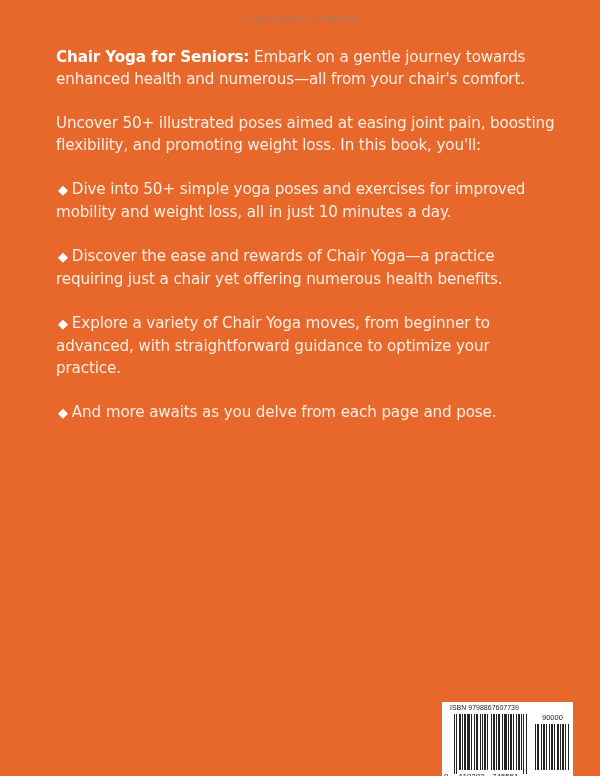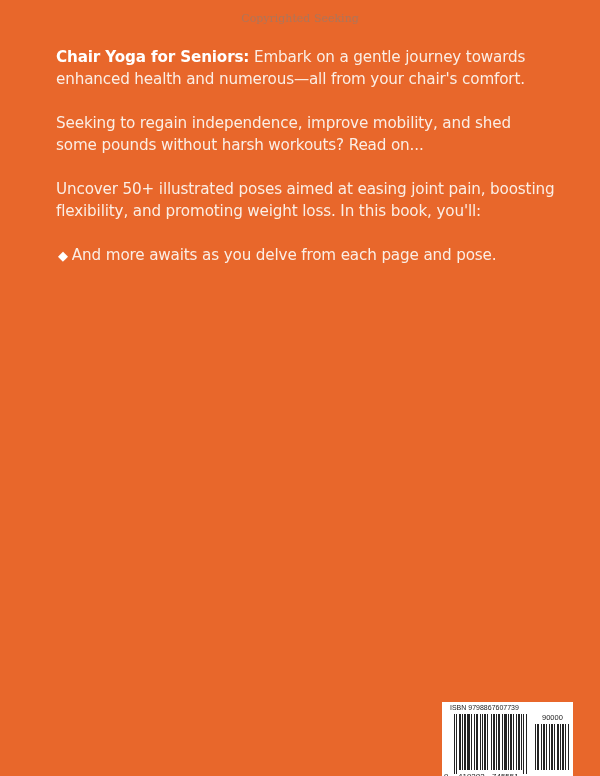--- a/index.html
+++ b/index.html
@@ -27,26 +27,28 @@
   }
   .isbn-text { position:absolute; left:8px; top:2px; font-size:7px; color:#222; font-family:"Liberation Sans", sans-serif; }
   .price-text { position:absolute; left:100px; top:11px; font-size:7.5px; color:#222; font-family:"Liberation Sans", sans-serif; }
   .bars { position:absolute; display:flex; align-items:flex-start; }
   .bars span { display:block; background:#222; }
   .digits { position:absolute; top:70px; font-size:8px; color:#222; font-family:"Liberation Sans", sans-serif; background:#fff; }
 </style>
 </head>
 <body>
 
-<div class="watermark">Copyrighted Seeking</div>
+<div class="watermark">Copyrighted Explore</div>
 
 <div class="content">
   <p><b>Chair Yoga for Seniors:</b><span> Embark on a gentle journey towards enhanced health and numerous—all from your chair's comfort.</span></p>
-  <p>Seeking to regain independence, improve mobility, and shed some pounds without harsh workouts? Read on...</p>
   <p>Uncover 50+ illustrated poses aimed at easing joint pain, boosting flexibility, and promoting weight loss. In this book, you'll:</p>
+  <p><span class="diamond">◆</span><span>Dive into 50+ simple yoga poses and exercises for improved mobility and weight loss, all in just 10 minutes a day.</span></p>
+  <p><span class="diamond">◆</span><span>Discover the ease and rewards of Chair Yoga—a practice requiring just a chair yet offering numerous health benefits.</span></p>
+  <p><span class="diamond">◆</span><span>Explore a variety of Chair Yoga moves, from beginner to advanced, with straightforward guidance to optimize your practice.</span></p>
   <p><span class="diamond">◆</span><span>And more awaits as you delve from each page and pose.</span></p>
 </div>
 
 <div class="barcode-box">
   <div class="isbn-text">ISBN 9798867607739</div>
   <div class="price-text">90000</div>
   <div class="bars" id="main-bars" style="left:12px; top:12px;">
       <span style="width: 1px; height: 60px; background: rgb(34, 34, 34);"></span>
       <span style="width: 1px; height: 60px; background: transparent;"></span>
       <span style="width: 1px; height: 60px; background: rgb(34, 34, 34);"></span>

